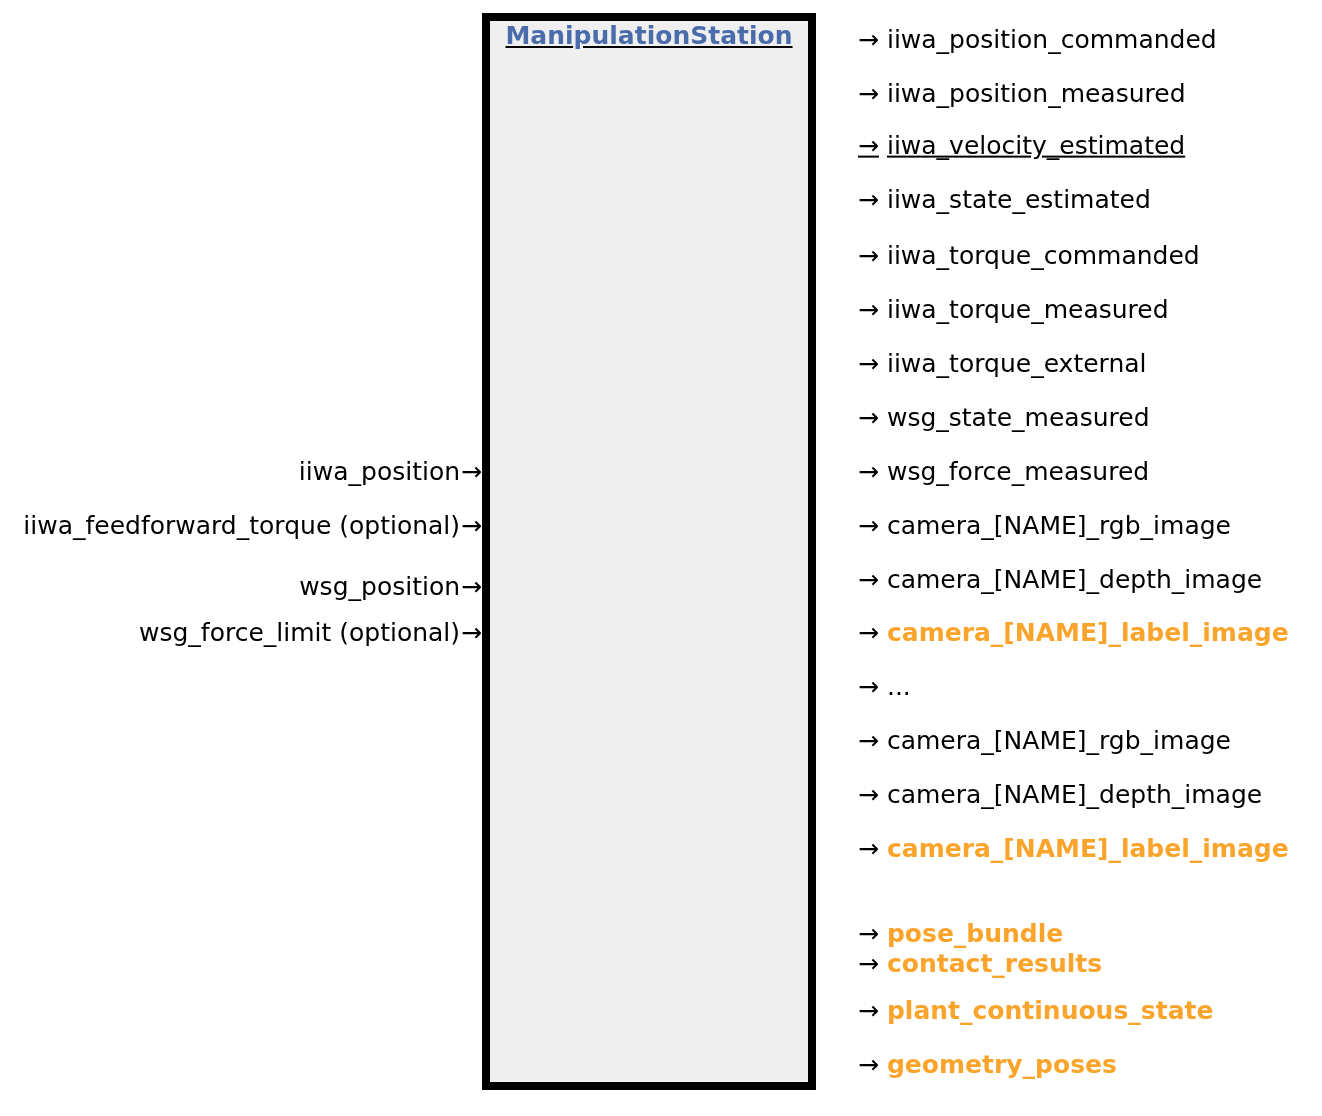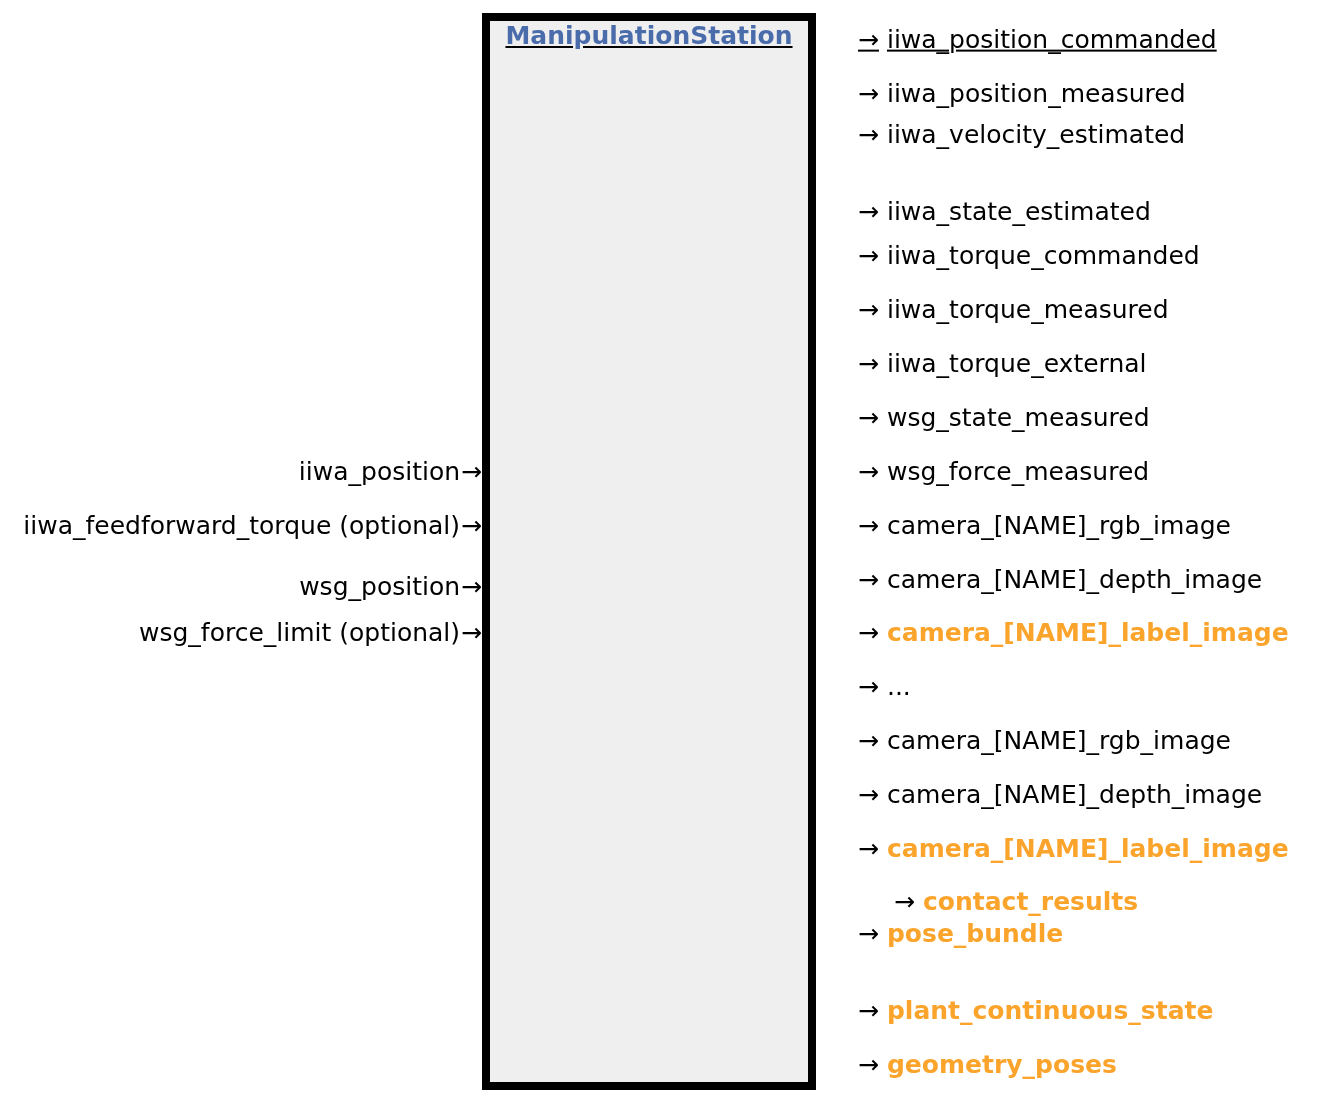--- a/index.html
+++ b/index.html
@@ -77,30 +77,30 @@
     <span class="port-label">iiwa_feedforward_torque (optional)</span><span class="arrow">→</span>
   </div>
       <div class="port-row input-row" style="top: 587px;">
     <span class="port-label">wsg_position</span><span class="arrow">→</span>
   </div>
       <div class="port-row input-row" style="top: 633.45px;">
     <span class="port-label">wsg_force_limit (optional)</span><span class="arrow">→</span>
   </div>
     </div>
   <div id="outputs">
-      <div class="port-row output-row" style="top: 40px; text-decoration: underline;">
+      <div class="port-row output-row" style="top: 40px;">
     <span class="arrow">→</span><span class="port-label">iiwa_position_commanded</span>
   </div>
       <div class="port-row output-row" style="top: 93.95px;">
     <span class="arrow">→</span><span class="port-label">iiwa_position_measured</span>
   </div>
-      <div class="port-row output-row" style="top: 135px;">
+      <div class="port-row output-row" style="top: 146px; text-decoration: underline;">
     <span class="arrow">→</span><span class="port-label">iiwa_velocity_estimated</span>
   </div>
-      <div class="port-row output-row" style="top: 212px;">
+      <div class="port-row output-row" style="top: 200px;">
     <span class="arrow">→</span><span class="port-label">iiwa_state_estimated</span>
   </div>
       <div class="port-row output-row" style="top: 255.8px;">
     <span class="arrow">→</span><span class="port-label">iiwa_torque_commanded</span>
   </div>
       <div class="port-row output-row" style="top: 309.75px;">
     <span class="arrow">→</span><span class="port-label">iiwa_torque_measured</span>
   </div>
       <div class="port-row output-row" style="top: 363.7px; text-align: center;">
     <span class="arrow">→</span><span class="port-label">iiwa_torque_external</span>
@@ -128,21 +128,21 @@
   </div>
       <div class="port-row output-row" style="top: 795.3px;">
     <span class="arrow">→</span><span class="port-label">camera_[NAME]_depth_image</span>
   </div>
       <div class="port-row output-row" style="top: 849.25px;">
     <span class="arrow">→</span><span class="port-label highlight">camera_[NAME]_label_image</span>
   </div>
       <div class="port-row output-row" style="top: 934px;">
     <span class="arrow">→</span><span class="port-label highlight">pose_bundle</span>
   </div>
-      <div class="port-row output-row" style="top: 902px; margin-left: 36px;">
+      <div class="port-row output-row" style="top: 964px;">
     <span class="arrow">→</span><span class="port-label highlight">contact_results</span>
   </div>
       <div class="port-row output-row" style="top: 1011.1px;">
     <span class="arrow">→</span><span class="port-label highlight">plant_continuous_state</span>
   </div>
       <div class="port-row output-row" style="top: 1065.05px;">
     <span class="arrow">→</span><span class="port-label highlight">geometry_poses</span>
   </div>
     </div>
 </div>

